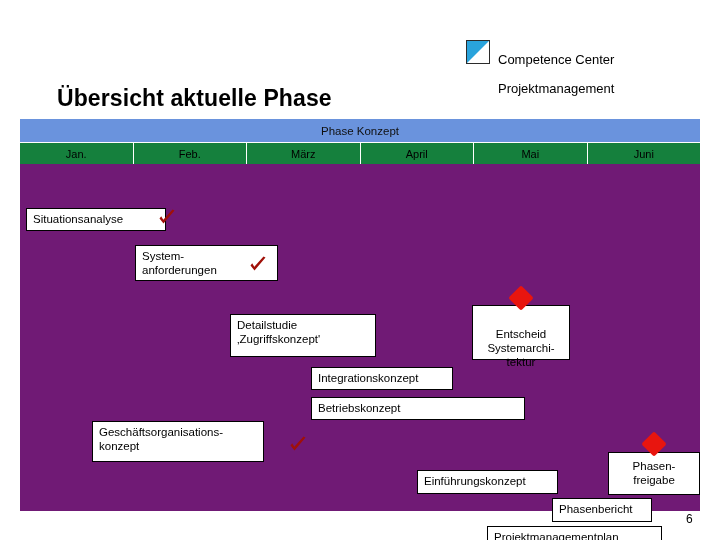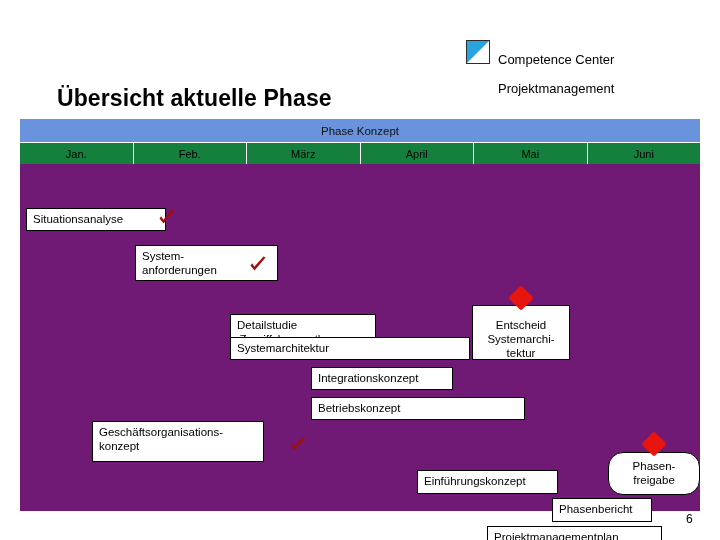--- a/index.html
+++ b/index.html
@@ -181,40 +181,39 @@
 
     <div class="task" style="left:95px; top:81px; width:143px; height:36px;margin-left:20px;">System-
 anforderungen</div>
     <svg class="check" style="left:228px; top:92px;" viewBox="0 0 20 18">
       <path d="M2.5 9.5 L6.5 14.5 L17.5 1.5 L15.5 0.5 L6.3 10.8 L4.2 7.2 Z" fill="#a01008"></path>
     </svg>
 
     <div class="task" style="left:210px; top:128px; width:146px; height:43px;margin-top:22px;">Detailstudie
 ‚Zugriffskonzept'</div>
 
-    <div class="task" style="left:210px; top:173px; width:240px; height:23px;">Systemarchitektur</div>
-
-    <div class="task center" style="left:452px; top:141px; width:98px; height:55px; padding-top:12px;">Entscheid
+
+    <div class="task center" style="left:452px; top:141px; width:98px; height:55px; padding-top:21px;">Entscheid
 Systemarchi-
 tektur</div>
     <div class="diamond" style="left:492px; top:125px;"></div>
 
     <div class="task" style="left:291px; top:203px; width:142px; height:23px;">Integrationskonzept</div>
 
     <div class="task" style="left:291px; top:233px; width:214px; height:23px;">Betriebskonzept</div>
 
     <div class="task" style="left:72px; top:257px; width:172px; height:41px;">Geschäftsorganisations-
 konzept</div>
     <svg class="check" style="left:268px; top:272px;" viewBox="0 0 20 18">
       <path d="M2.5 9.5 L6.5 14.5 L17.5 1.5 L15.5 0.5 L6.3 10.8 L4.2 7.2 Z" fill="#a01008"></path>
     </svg>
 
     <div class="task" style="left:397px; top:306px; width:141px; height:24px;">Einführungskonzept</div>
 
-    <div class="task center" style="left:588px; top:288px; width:92px; height:43px; padding-top:6px;border-radius:15px;">Phasen-
+    <div class="task center" style="left:588px; top:288px; width:92px; height:43px; padding-top:6px;">Phasen-
 freigabe</div>
     <div class="diamond" style="left:625px; top:271px;"></div>
 
     <div class="task" style="left:532px; top:334px; width:100px; height:24px;">Phasenbericht</div>
 
     <div class="task" style="left:467px; top:362px; width:175px; height:25px;">Projektmanagementplan</div>
 
   </div>
 </div>
 

